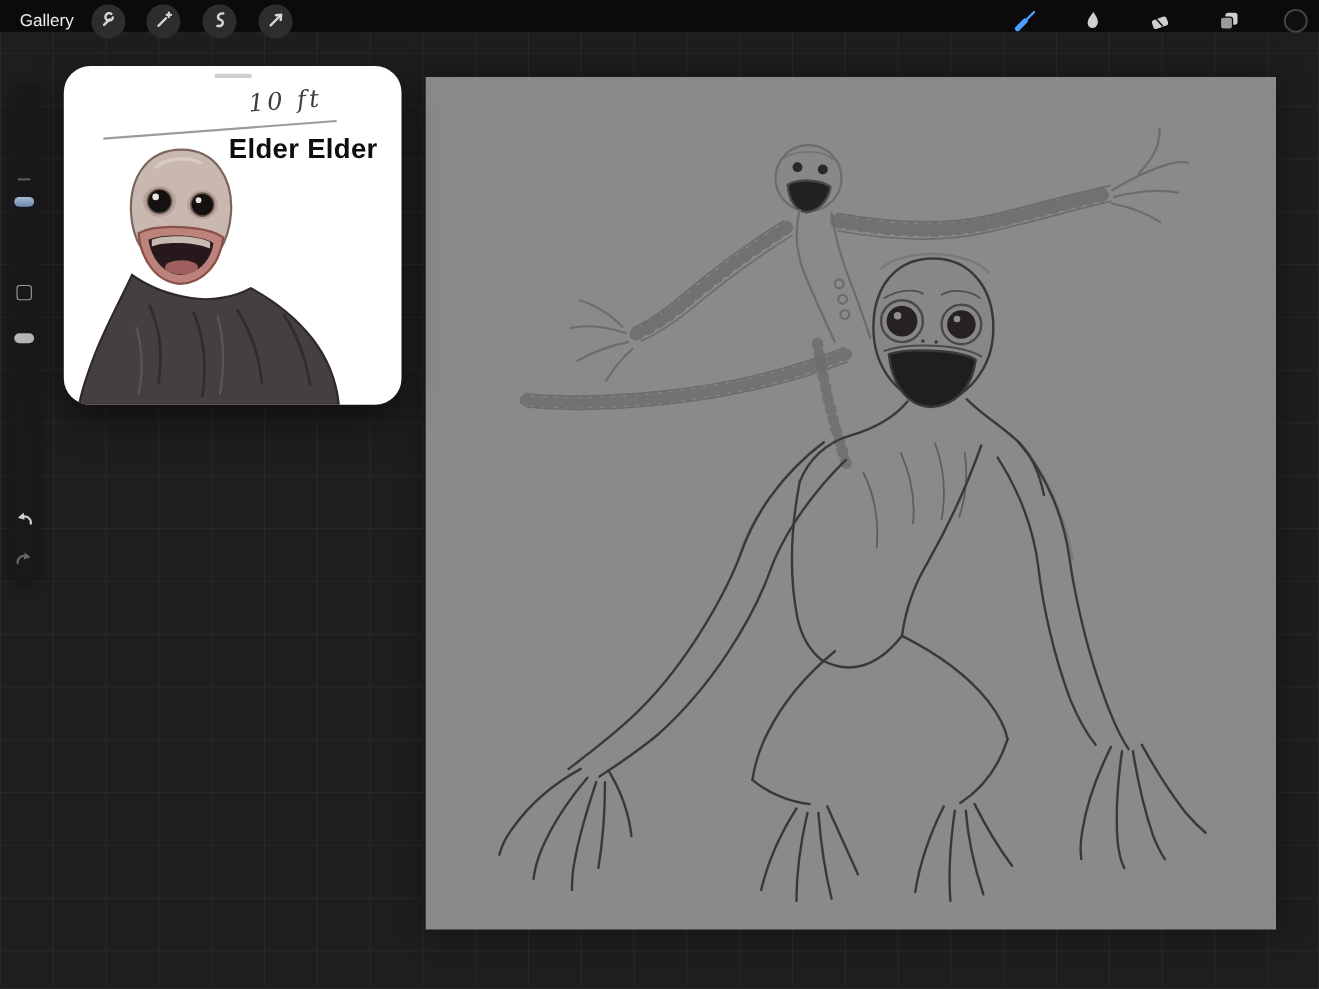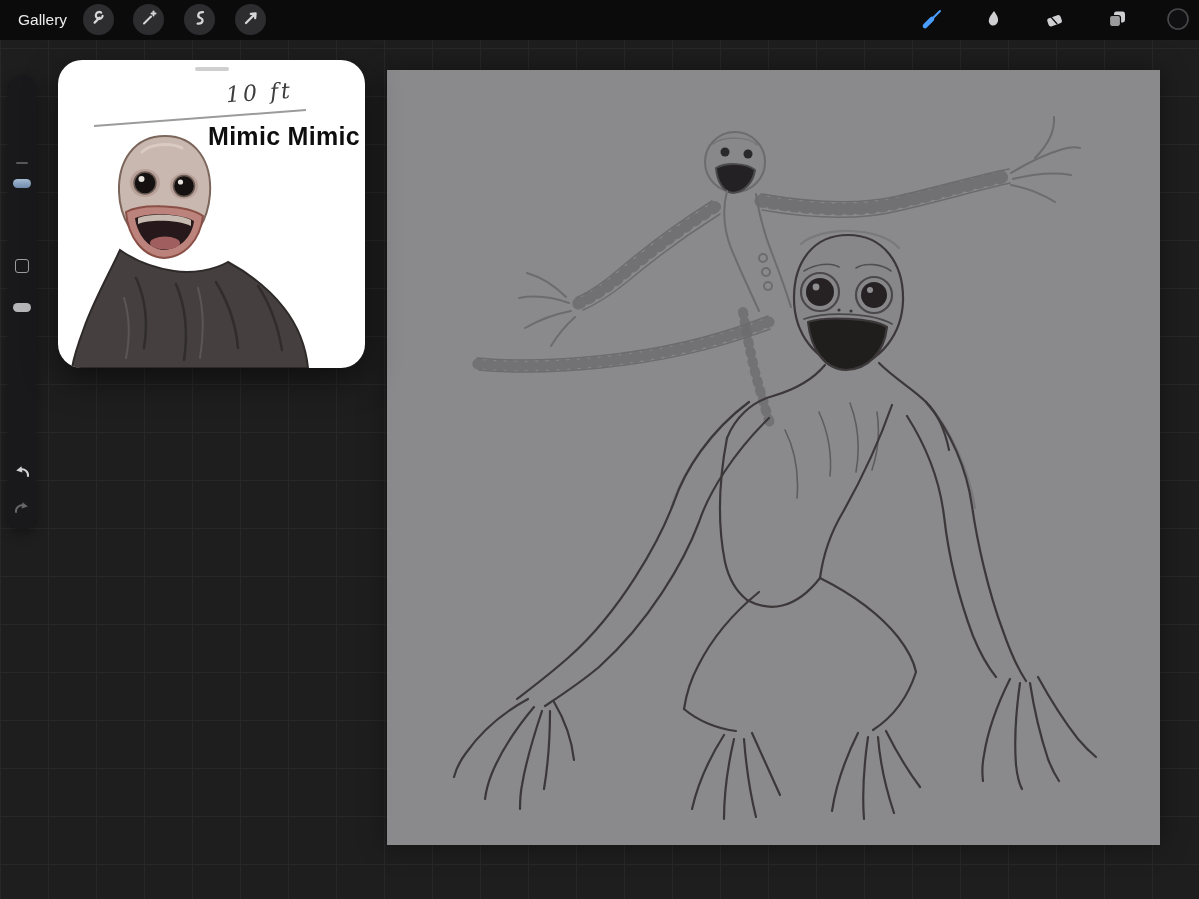--- a/index.html
+++ b/index.html
@@ -9,21 +9,21 @@
     background-color:#1e1e1e;
     background-image:
       linear-gradient(#282828 1px, transparent 1px),
       linear-gradient(90deg, #282828 1px, transparent 1px);
     background-size:48px 48px;
     position:relative;
   }
 
   
   .topbar {
-    position:absolute; top:0; left:0; width:1199px; height:40px;
+    position:absolute; top:0; left:0; width:1199px; height:29px;
     background:#0b0b0c; z-index:30;
   }
   .gallery-btn {
     position:absolute; left:18px; top:0; height:40px;
     display:flex; align-items:center;
     color:#ececec; font-size:15.5px; background:none; border:none; cursor:pointer;
     font-family:"Liberation Sans", sans-serif;
   }
   .tool-circle {
     position:absolute; top:4px; width:31px; height:31px; border-radius:50%;
@@ -213,21 +213,21 @@
     <circle cx="101" cy="147" r="1.6" fill="#6b4f47"></circle>
     <circle cx="111" cy="148" r="1.6" fill="#6b4f47"></circle>
 
     <path d="M68,152 C84,143 130,145 145,156 C142,180 127,197 106,198 C85,197 70,177 68,152 Z" fill="#bb837b" stroke="#8a5047" stroke-width="2"></path>
     <path d="M77,158 C90,152 124,153 136,161 C134,177 122,189 106,190 C90,189 79,174 77,158 Z" fill="#27191b"></path>
     <path d="M80,158 C92,153 122,154 133,160 L133,166 C121,160 92,159 80,164 Z" fill="#d9cdc2" opacity=".9"></path>
     <ellipse cx="107" cy="183" rx="15" ry="6.5" fill="#a05f5e"></ellipse>
   </svg>
   <div class="ref-handle"></div>
   <div class="ref-height">10 ft</div>
-  <div class="ref-title">Mimic Mimic</div>
+  <div class="ref-title">Elder Elder</div>
 </section>
 
 <main class="canvas">
   <svg viewBox="0 0 773 775">
 
     <g stroke="#6c6c6e" stroke-width="2" fill="none" stroke-linecap="round" stroke-linejoin="round">
       <circle cx="348" cy="92" r="30" fill="#88888b"></circle>
       <path d="M326,74 C336,66 362,66 370,75" opacity=".7" stroke-width="1.5"></path>
       <circle cx="338" cy="82" r="4.5" fill="#29292b" stroke="none"></circle>
       <circle cx="361" cy="84" r="4.5" fill="#29292b" stroke="none"></circle>

